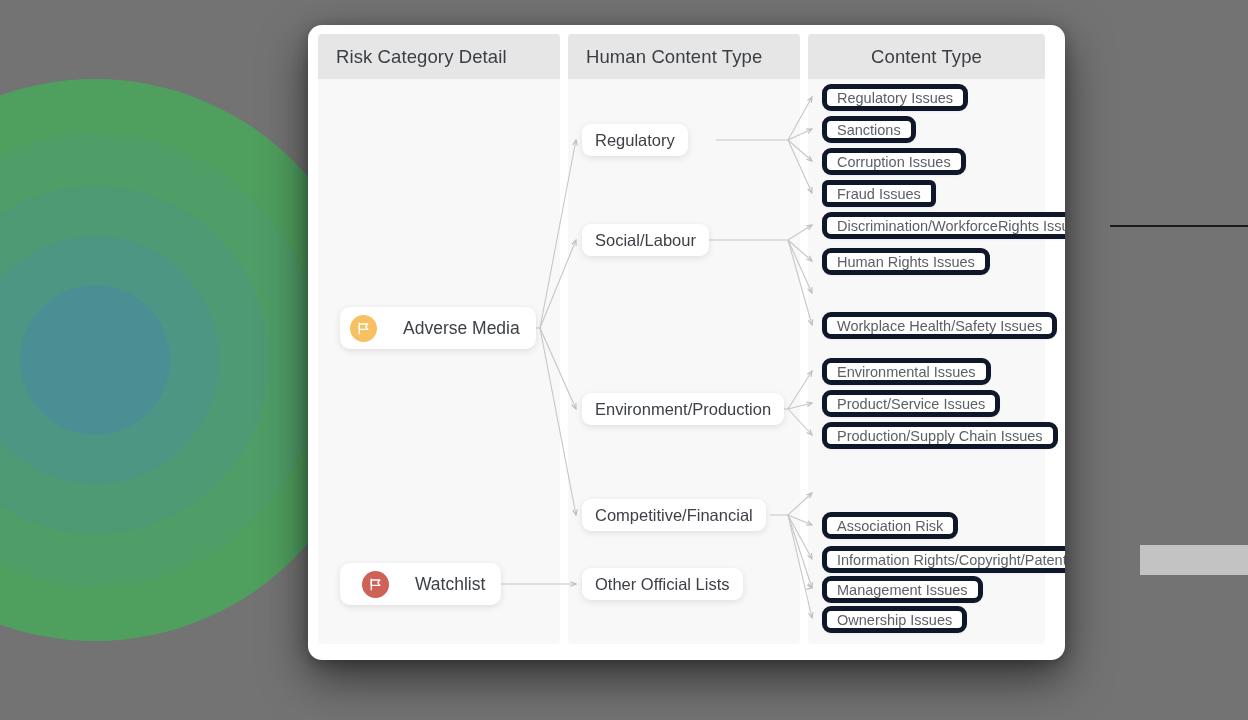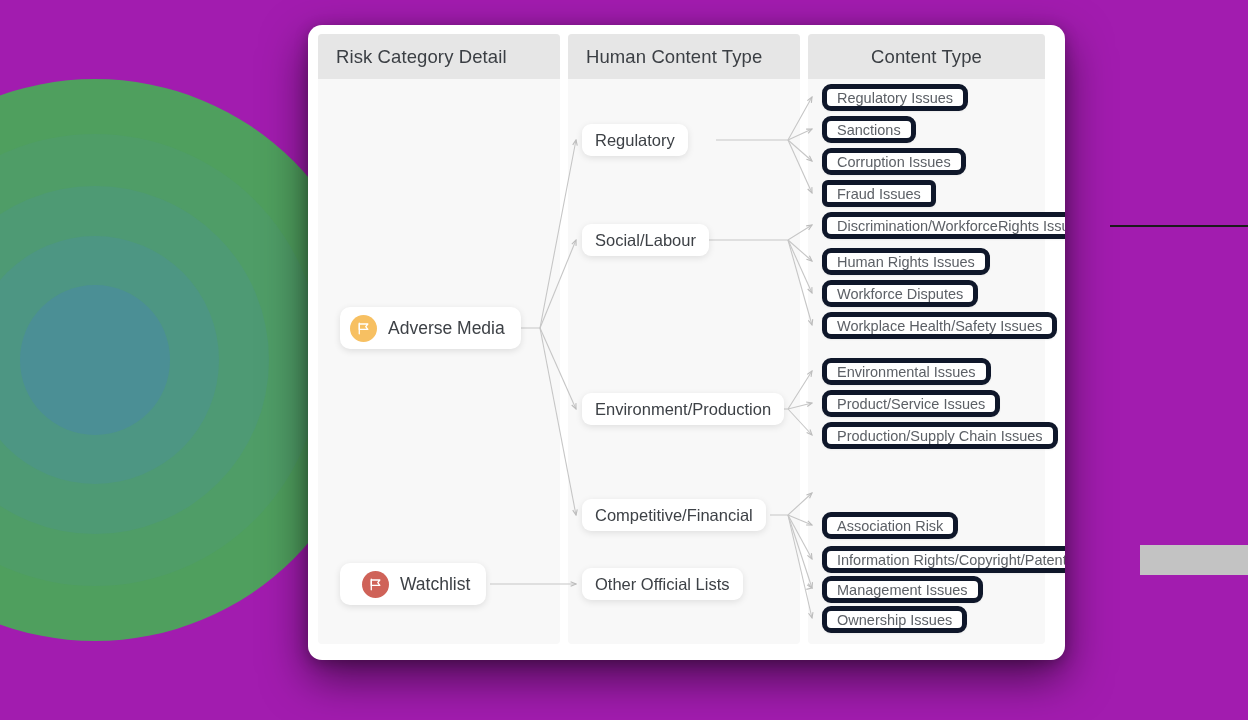--- a/index.html
+++ b/index.html
@@ -2,21 +2,21 @@
 <html><head>
 <meta charset="utf-8">
 <style>
   * { box-sizing: border-box; margin: 0; padding: 0; }
   html, body {
     width: 1248px; height: 720px;
     background: #ffffff;
     font-family: "Liberation Sans", sans-serif;
     overflow: hidden;
   }
-  #stage { position: relative; width: 1248px; height: 720px; background: #a21caf; }
+  #stage { position: relative; width: 1248px; height: 720px; background: #737373; }
 
   
   .rings { position: absolute; left: 0; top: 0; width: 640px; height: 720px; overflow: hidden; pointer-events: none; }
   .ring { position: absolute; border-radius: 50%; }
   .ring.r1 { width: 562px; height: 562px; left: -186px; top: 79px;  background: #4f9f5e; }
   .ring.r2 { width: 452px; height: 452px; left: -131px; top: 134px; background: #4f9d67; }
   .ring.r3 { width: 348px; height: 348px; left:  -79px; top: 186px; background: #4e9a74; }
   .ring.r4 { width: 248px; height: 248px; left:  -29px; top: 236px; background: #4d9683; }
   .ring.r5 { width: 150px; height: 150px; left:   20px; top: 285px; background: #4b8f95; }
 
@@ -46,21 +46,21 @@
 
   
   .links { position: absolute; left: 0; top: 0; width: 727px; height: 610px; pointer-events: none; }
 
   
   .node { position: absolute; display: flex; align-items: center; white-space: nowrap; }
 
   .root-node {
     background: #ffffff; border-radius: 10px;
     box-shadow: 0 2px 7px rgba(0,0,0,0.11);
-    height: 42px; padding: 0 16px 0 10px; gap: 11px;
+    height: 42px; padding: 0 16px 0 10px; gap: 26px;
   }
   .root-ico {
     width: 27px; height: 27px; border-radius: 50%;
     display: flex; align-items: center; justify-content: center; flex: none;
   }
   .root-ico.amber { background: #f7c062; }
   .root-ico.red   { background: #cf6258; }
   .root-label { font-size: 17.5px; color: #3d4146; }
 
   .parent-node {
@@ -197,23 +197,20 @@
       <div class="node pill" style="left:504px; top:146px;border-radius:6px;">
         <span>Fraud Issues</span>
       </div>
 
       <div class="node pill" style="left:504px; top:178px;">
         <span>Discrimination/WorkforceRights Issues</span>
       </div>
       <div class="node pill" style="left:504px; top:214px;">
         <span>Human Rights Issues</span>
       </div>
-      <div class="node pill" style="left:504px; top:246px;">
-        <span>Workforce Disputes</span>
-      </div>
       <div class="node pill" style="left:504px; top:278px;">
         <span>Workplace Health/Safety Issues</span>
       </div>
 
       <div class="node pill" style="left:504px; top:324px;">
         <span>Environmental Issues</span>
       </div>
       <div class="node pill" style="left:504px; top:356px;">
         <span>Product/Service Issues</span>
       </div>

